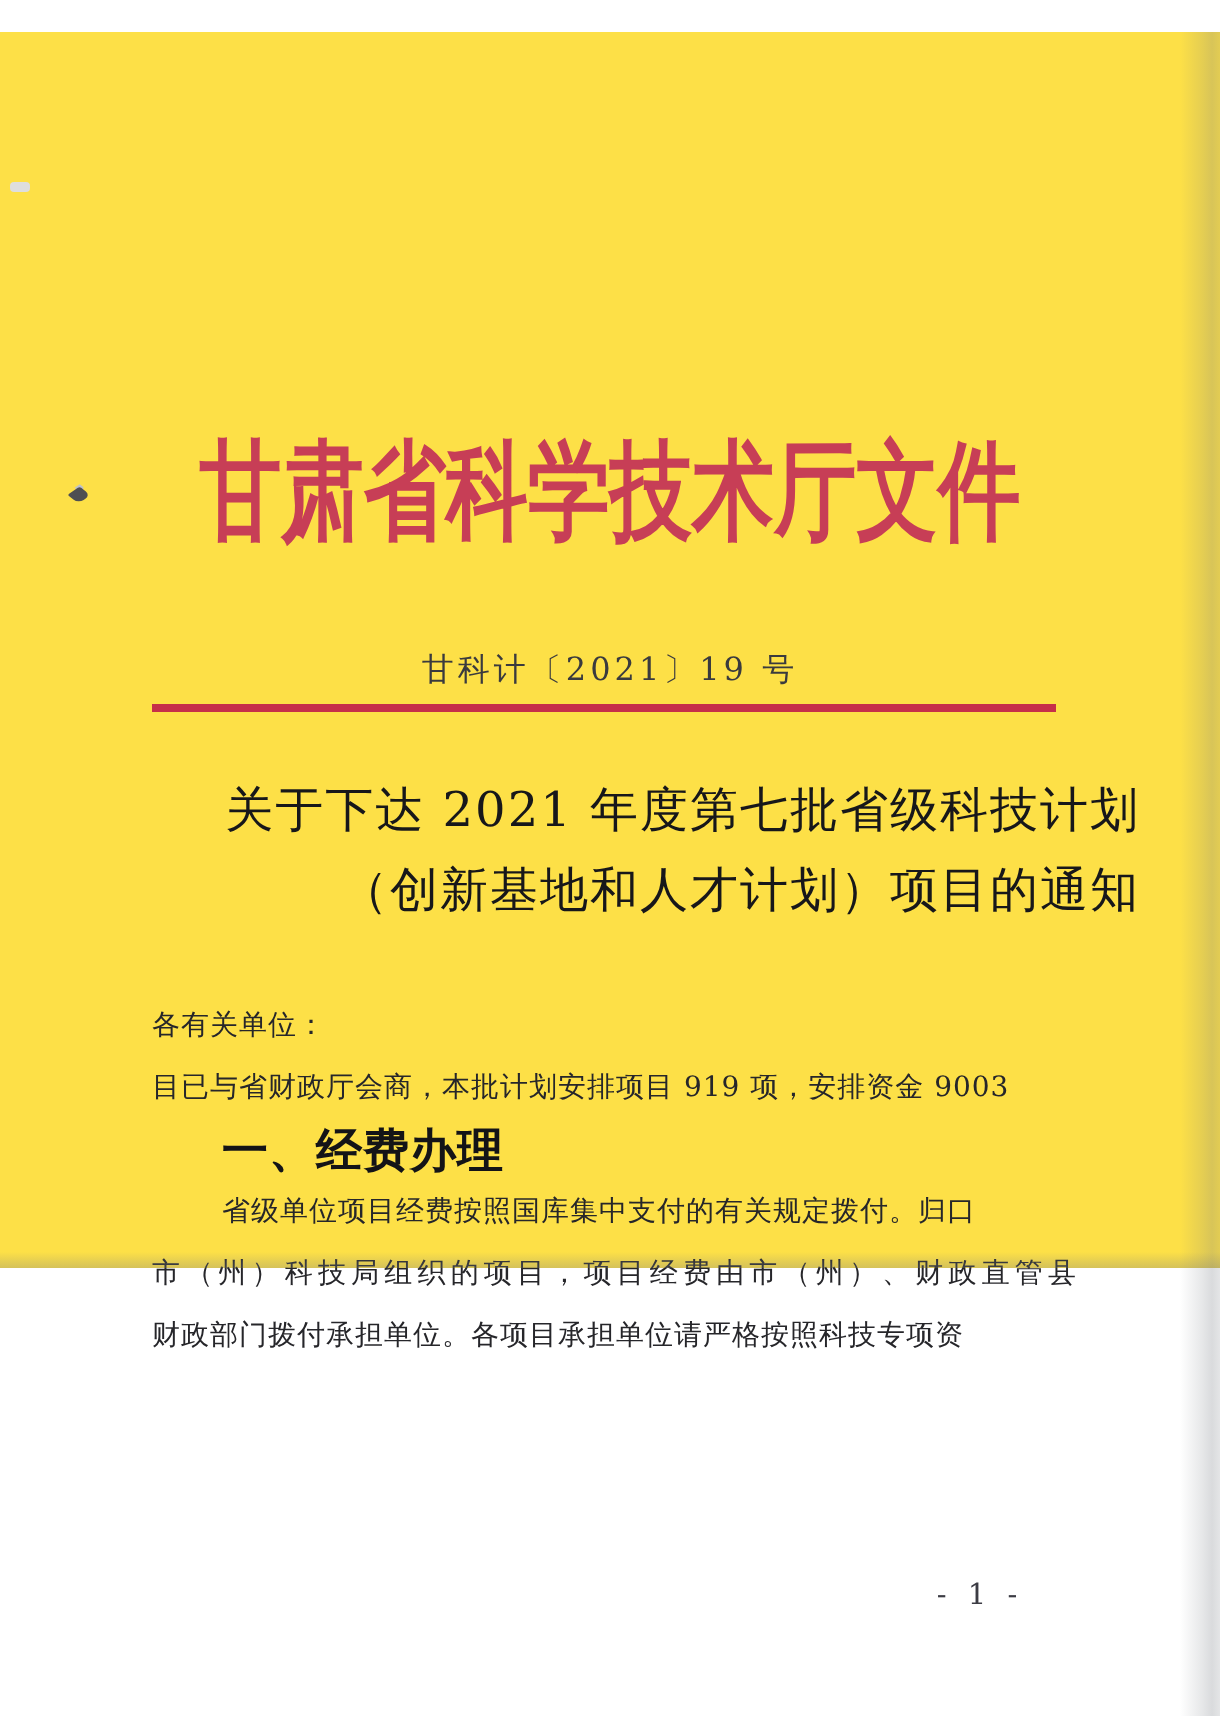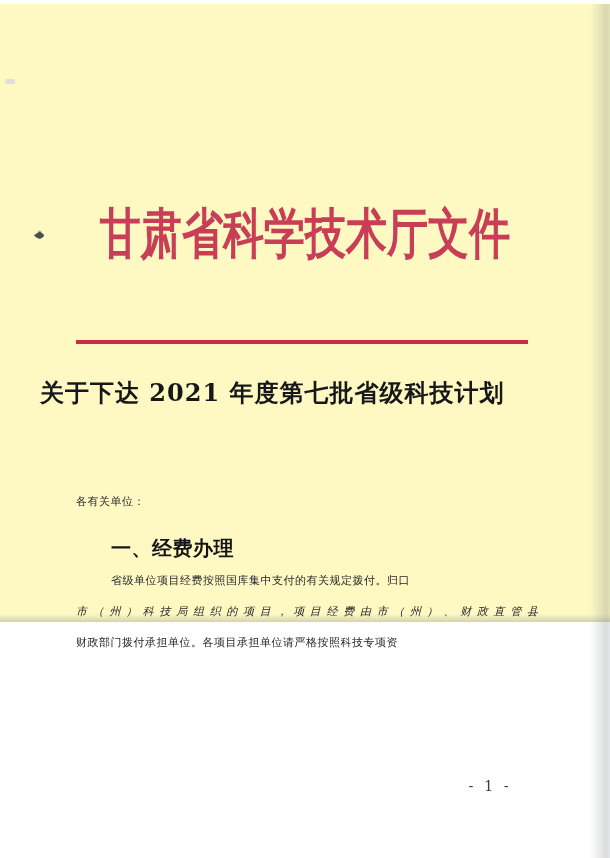--- a/index.html
+++ b/index.html
@@ -4,23 +4,23 @@
 <style>
   html, body { margin: 0; padding: 0; }
   body {
     width: 610px; height: 858px;
     background: #ffffff;
     font-family: "DejaVu Serif", "Liberation Serif", serif;
     position: relative;
     overflow: hidden;
   }
   .page {
-    position: absolute; left: 0; top: 4px;
+    position: absolute; left: 0; top: 16px;
     width: 610px; height: 618px;
-    background: #fef9c3;
+    background: #fde047;
   }
   
   .edge-right {
     position: absolute; top: 0; right: 0;
     width: 20px; height: 858px;
     background: linear-gradient(to right, rgba(120,125,132,0) 0%, rgba(120,125,132,0.18) 55%, rgba(120,125,132,0.28) 80%, rgba(120,125,132,0.20) 100%);
   }
   .edge-bottom {
     position: absolute; left: 0; bottom: 0;
     width: 610px; height: 8px;
@@ -61,53 +61,51 @@
     letter-spacing: 2px;
     color: #3a3a3e;
   }
   .red-rule {
     position: absolute; left: 76px; top: 336px;
     width: 452px; height: 3.5px;
   }
   .doc-title {
     position: absolute; left: 40px; top: 369px;
     width: 530px;
-    text-align: left;
+    text-align: right;
     font-size: 24px;
-    font-weight: bold;
+    font-weight: normal;
     color: #17171a;
     line-height: 40px;
     letter-spacing: 1px;
   }
   .body-block {
     position: absolute; left: 76px; top: 482px;
     width: 462px;
     color: #26262a;
   }
   .body-line {
     height: 31px;
     line-height: 31px;
-    font-size: 11px;
+    font-size: 14px;
     letter-spacing: 0.5px;
     white-space: nowrap;
   }
   .body-line.indent { padding-left: 35px; }
   .body-line.heading {
-    font-family: Liberation Mono, monospace;
+    font-family: Liberation Serif, serif;
     font-weight: bold;
-    font-size: 20px;
+    font-size: 23px;
     color: #141417;
-    margin-top: 17px;
   }
   .body-line.spread {
     white-space: normal;
     text-align: justify;
     text-align-last: justify;
     letter-spacing: 0;
-    font-style: italic;
   }
   .page-number {
     position: absolute; left: 460px; top: 771px;
     width: 60px; height: 22px;
     line-height: 22px;
     font-size: 14.5px;
     letter-spacing: 3px;
     color: #3c3c44;
     text-align: center;
   }
@@ -115,29 +113,32 @@
 </head>
 <body>
 
 <div class="page">
 
   <div class="artifact-faint"></div>
   <div class="artifact-pen"></div>
 
   <div class="org-header" style="color: rgb(199, 62, 86);">甘肃省科学技术厅文件</div>
 
+  <div class="doc-number">甘科计〔2021〕19 号</div>
 
   <div class="red-rule" style="background: rgb(198, 47, 73);"></div>
 
   <div class="doc-title">
     <div>关于下达 2021 年度第七批省级科技计划</div>
+    <div>（创新基地和人才计划）项目的通知</div>
   </div>
 
   <div class="body-block">
       <div class="body-line">各有关单位：</div>
+      <div class="body-line">目已与省财政厅会商，本批计划安排项目 919 项，安排资金 9003</div>
       <div class="body-line indent heading">一、经费办理</div>
       <div class="body-line indent">省级单位项目经费按照国库集中支付的有关规定拨付。归口</div>
       <div class="body-line spread">市（州）科技局组织的项目，项目经费由市（州）、财政直管县</div>
       <div class="body-line">财政部门拨付承担单位。各项目承担单位请严格按照科技专项资</div>
     </div>
 
   <div class="page-number">- 1 -</div>
 
   <div class="edge-right"></div>
   <div class="edge-bottom"></div>

